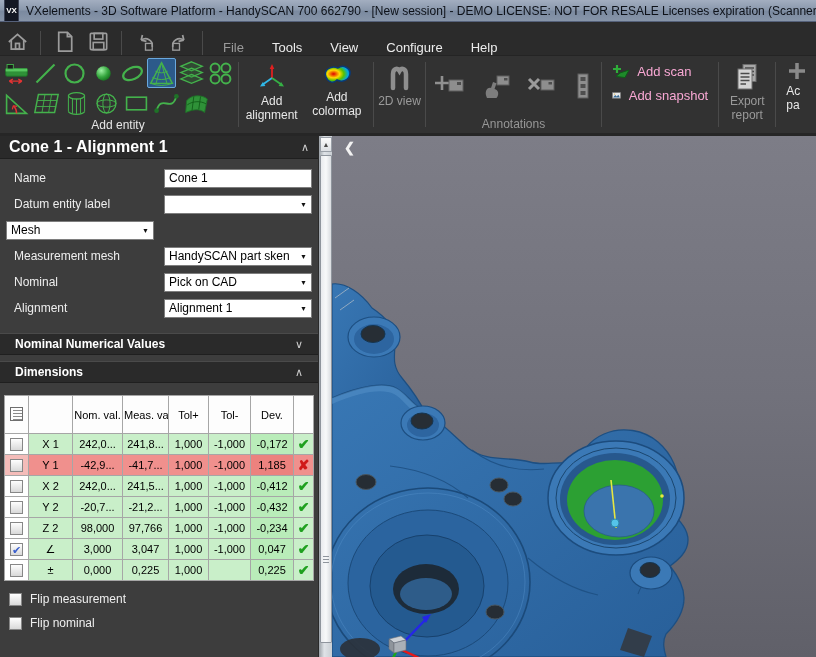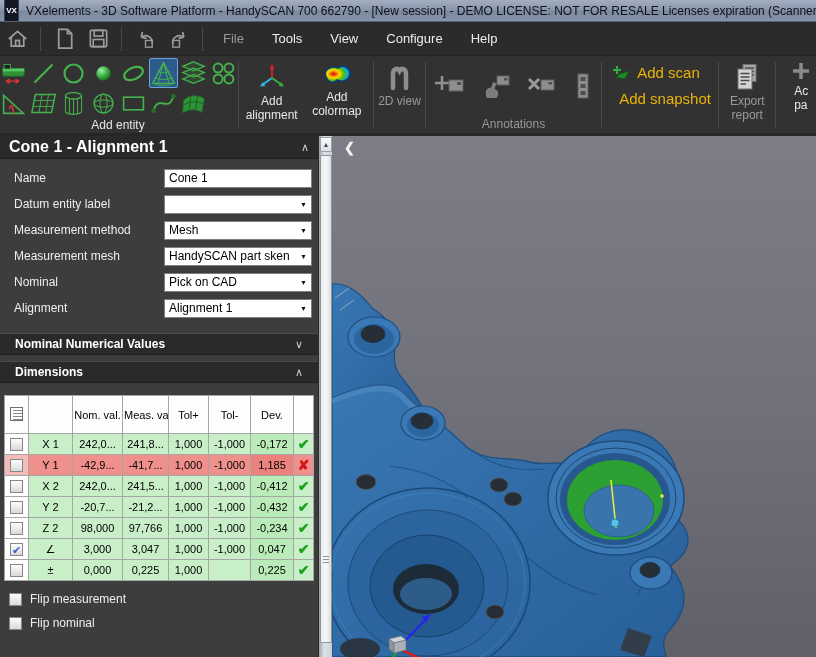--- a/index.html
+++ b/index.html
@@ -9,21 +9,21 @@
   
   .titlebar{position:absolute;left:0;top:0;width:816px;height:22px;
     background:linear-gradient(180deg,#a3aec0 0%,#8b99ad 45%,#7b8aa0 55%,#8795a9 100%);
     border-bottom:1px solid #55617a;display:flex;align-items:center;padding:0 4px;overflow:hidden;}
   .winlogo{width:15px;height:27px;background:#141824;border:1px solid #3c4356;color:#fff;
     font-size:8px;font-weight:bold;display:flex;align-items:center;justify-content:center;flex:0 0 auto;}
   .wintitle{margin-left:7px;font-size:12px;color:#0d1118;white-space:nowrap;}
 
   
   .menubar{position:absolute;left:0;top:22px;width:816px;height:34px;background:#2b2b2b;
-    display:flex;align-items:center;border-bottom:1px solid #242424;}
+    display:flex;align-items:flex-end;border-bottom:1px solid #242424;}
   .mico{width:30px;height:28px;display:flex;align-items:center;justify-content:center;margin:0 2px;}
   .mico svg{width:25px;height:25px;}
   .msep{width:1px;height:24px;background:#4a4a4a;margin:0 6px;}
   .menu{font-size:13px;color:#ececec;margin:0 14px;}
   .menu.dim{color:#9a9a9a;}
 
   
   .ribbon{position:absolute;left:0;top:56px;width:816px;height:80px;background:#323232;
     display:flex;align-items:stretch;border-bottom:3px solid #262626;overflow:hidden;}
   .rsep{width:1px;background:#4a4a4a;margin:6px 2px;}
@@ -35,21 +35,21 @@
   .ent{width:29px;height:30px;display:flex;align-items:center;justify-content:center;}
   .ent svg{width:27px;height:27px;stroke:#44b24c;fill:none;}
   .ent.selected{background:#2c5a8a;border:1px solid #6aa8dd;border-radius:2px;}
   .bigbtn{display:flex;flex-direction:column;align-items:center;justify-content:flex-start;
     padding-top:6px;gap:2px;}
   .bigbtn .blabel{font-size:12px;color:#e8e8e8;text-align:center;line-height:14px;}
   .bigbtn .blabel.dim{color:#9a9a9a;}
   .annicons{display:flex;align-items:center;justify-content:center;gap:12px;flex:1;}
   .scangrp{display:flex;flex-direction:column;justify-content:flex-start;gap:9px;padding:8px 8px 0 8px;}
   .scanrow{display:flex;align-items:center;gap:7px;}
-  .scanrow .slabel{font-size:15px;color:#eab308;white-space:nowrap;}
+  .scanrow .slabel{font-size:13px;color:#f9a8d4;white-space:nowrap;}
 
   
   .main{position:absolute;left:0;top:136px;width:816px;height:521px;}
 
   
   .panel{position:absolute;left:0;top:0;width:318px;height:521px;background:#3d3d3d;overflow:hidden;}
   .phead{height:23px;background:#2a2a2a;border-bottom:1px solid #1f1f1f;display:flex;
     align-items:center;padding:0 9px;}
   .phead .ptitle{flex:1;font-size:16px;font-weight:bold;color:#fff;}
   .chev{color:#cfcfcf;font-size:11px;}
@@ -164,21 +164,21 @@
     <span class="msep"></span>
     <span class="menu dim">File</span>
     <span class="menu">Tools</span>
     <span class="menu">View</span>
     <span class="menu">Configure</span>
     <span class="menu">Help</span>
   </div>
 
   <div class="ribbon">
 
-    <div class="grp" style="width:236px;align-items:center;">
+    <div class="grp" style="width:236px;">
       <div class="entgrid">
         <div class="entrow">
           <span class="ent">
             <svg viewBox="0 0 30 30">
               <rect x="3" y="9.5" width="24" height="8.5" rx="1.5" fill="#2f9138" stroke="#1e7227" stroke-width="1"></rect>
               <rect x="3" y="9.5" width="24" height="3.2" fill="#57c75f" stroke="none"></rect>
               <rect x="4.5" y="5" width="7" height="5" fill="#1d1d1d" stroke="#44b24c" stroke-width="1"></rect>
               <path d="M7,23.5 H21 M7,23.5 l4,-2.4 M7,23.5 l4,2.4 M21,23.5 l-4,-2.4 M21,23.5 l-4,2.4" stroke="#e23333" stroke-width="1.5"></path>
             </svg>
           </span>
@@ -388,21 +388,21 @@
         <rect x="11" y="2.5" width="13" height="17" fill="#a8a8a8" stroke="#6e6e6e"></rect>
         <path d="M13,6 H22 M13,9.5 H22 M13,13 H22" stroke="#4a4a4a" stroke-width="1.6"></path>
         <rect x="6" y="7" width="14" height="20" fill="#d4d4d4" stroke="#6e6e6e"></rect>
         <path d="M8.5,11.5 H17.5 M8.5,15 H17.5 M8.5,18.5 H17.5 M8.5,22 H14" stroke="#4a4a4a" stroke-width="1.4"></path>
       </svg>
       <span class="blabel dim">Export report</span>
     </div>
 
     <span class="rsep"></span>
 
-    <div class="bigbtn" style="width:40px;align-items:center;padding-left:8px;">
+    <div class="bigbtn" style="width:40px;align-items:flex-start;padding-left:8px;">
       <svg width="22" height="20" viewBox="0 0 22 20">
         <path d="M11,1 V17 M3,9 H19" stroke="#8a8a8a" stroke-width="3.5" fill="none"></path>
       </svg>
       <span class="blabel" style="text-align:left;">
         <span>Ac</span><br>
         <span>pa</span>
       </span>
     </div>
   </div>
 
@@ -420,21 +420,20 @@
           <input class="fctl" value="Cone 1" style="">
         </div>
         <div class="frow">
           <span class="flabel">Datum entity label</span>
           <div class="fctl sel">
             <span class="selval"></span>
             <span class="selarrow">▼</span>
           </div>
         </div>
         <div class="frow">
-          <span class="flabel">Measurement method</span>
           <div class="fctl sel">
             <span class="selval">Mesh</span>
             <span class="selarrow">▼</span>
           </div>
         </div>
         <div class="frow">
           <span class="flabel">Measurement mesh</span>
           <div class="fctl sel">
             <span class="selval">HandySCAN part sken</span>
             <span class="selarrow">▼</span>

